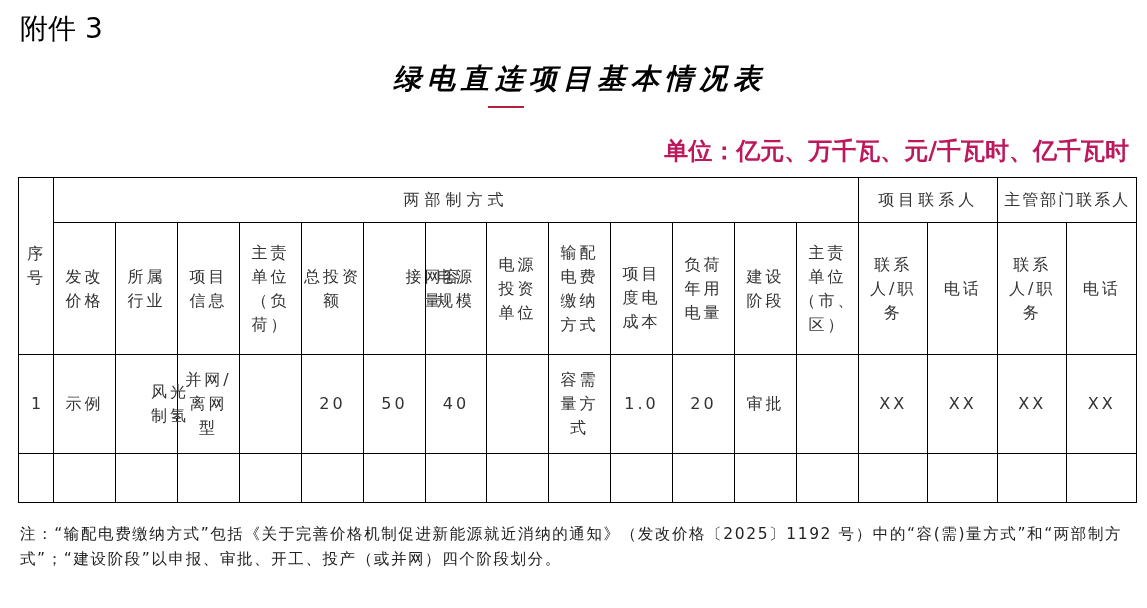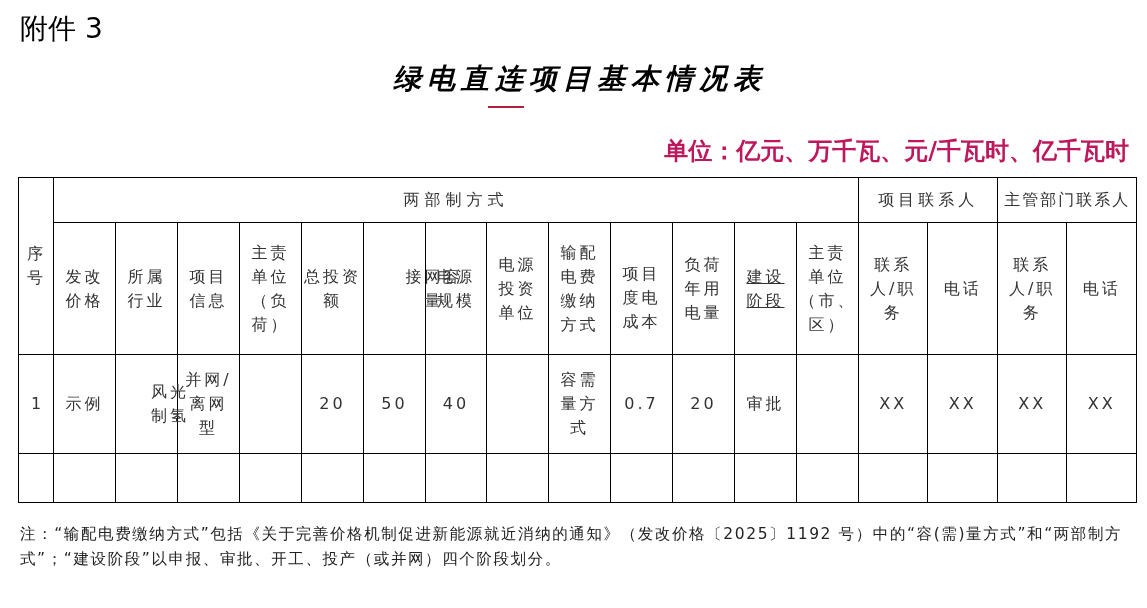--- a/index.html
+++ b/index.html
@@ -88,39 +88,39 @@
         <td><span class="cell-text" style="width: 44px;">所属行业</span></td>
         <td><span class="cell-text" style="width: 44px;">项目信息</span></td>
         <td><span class="cell-text" style="width: 54px;">主责单位（负荷）</span></td>
         <td><span class="cell-text" style="width: 60px;">总投资额</span></td>
         <td><span class="cell-text" style="width: 60px; margin-left: 40px;">接网容量</span></td>
         <td><span class="cell-text" style="width: 44px;">电源规模</span></td>
         <td><span class="cell-text" style="width: 44px; font-family: Liberation Serif, serif;">电源投资单位</span></td>
         <td><span class="cell-text" style="width: 56px;">输配电费缴纳方式</span></td>
         <td><span class="cell-text" style="width: 44px; margin-top: 18px;">项目度电成本</span></td>
         <td><span class="cell-text" style="width: 44px;">负荷年用电量</span></td>
-        <td><span class="cell-text" style="width: 44px; text-decoration: underline;">建设阶段</span></td>
+        <td><span class="cell-text" style="width: 44px;">建设阶段</span></td>
         <td><span class="cell-text" style="width: 56px;">主责单位（市、区）</span></td>
         <td><span class="cell-text" style="width: 56px;">联系人/职务</span></td>
         <td><span class="cell-text" style="width: 44px;">电话</span></td>
         <td><span class="cell-text" style="width: 56px;">联系人/职务</span></td>
         <td><span class="cell-text" style="width: 44px;">电话</span></td>
       </tr>
   <tr class="data-row" id="row0">
         <td class="num">1</td>
         <td><span class="cell-text" style="width: 44px;">示例</span></td>
         <td><span class="cell-text" style="width: 44px; margin-left: 32px;">风光制氢</span></td>
         <td><span class="cell-text" style="width: 56px;">并网/离网型</span></td>
         <td><span class="cell-text" style="width: 44px;"></span></td>
         <td class="num"><span class="cell-text">20</span></td>
         <td class="num"><span class="cell-text">50</span></td>
         <td class="num"><span class="cell-text">40</span></td>
         <td><span class="cell-text" style="width: 44px;"></span></td>
         <td><span class="cell-text" style="width: 44px;">容需量方式</span></td>
-        <td class="num"><span class="cell-text">0.7</span></td>
+        <td class="num"><span class="cell-text">1.0</span></td>
         <td class="num"><span class="cell-text">20</span></td>
         <td><span class="cell-text" style="width: 44px;">审批</span></td>
         <td><span class="cell-text" style="width: 44px;"></span></td>
         <td class="num"><span class="cell-text">XX</span></td>
         <td class="num"><span class="cell-text">XX</span></td>
         <td class="num"><span class="cell-text">XX</span></td>
         <td class="num"><span class="cell-text">XX</span></td>
       </tr>
   <tr class="empty-row" id="row1">
         <td class="num"></td>

